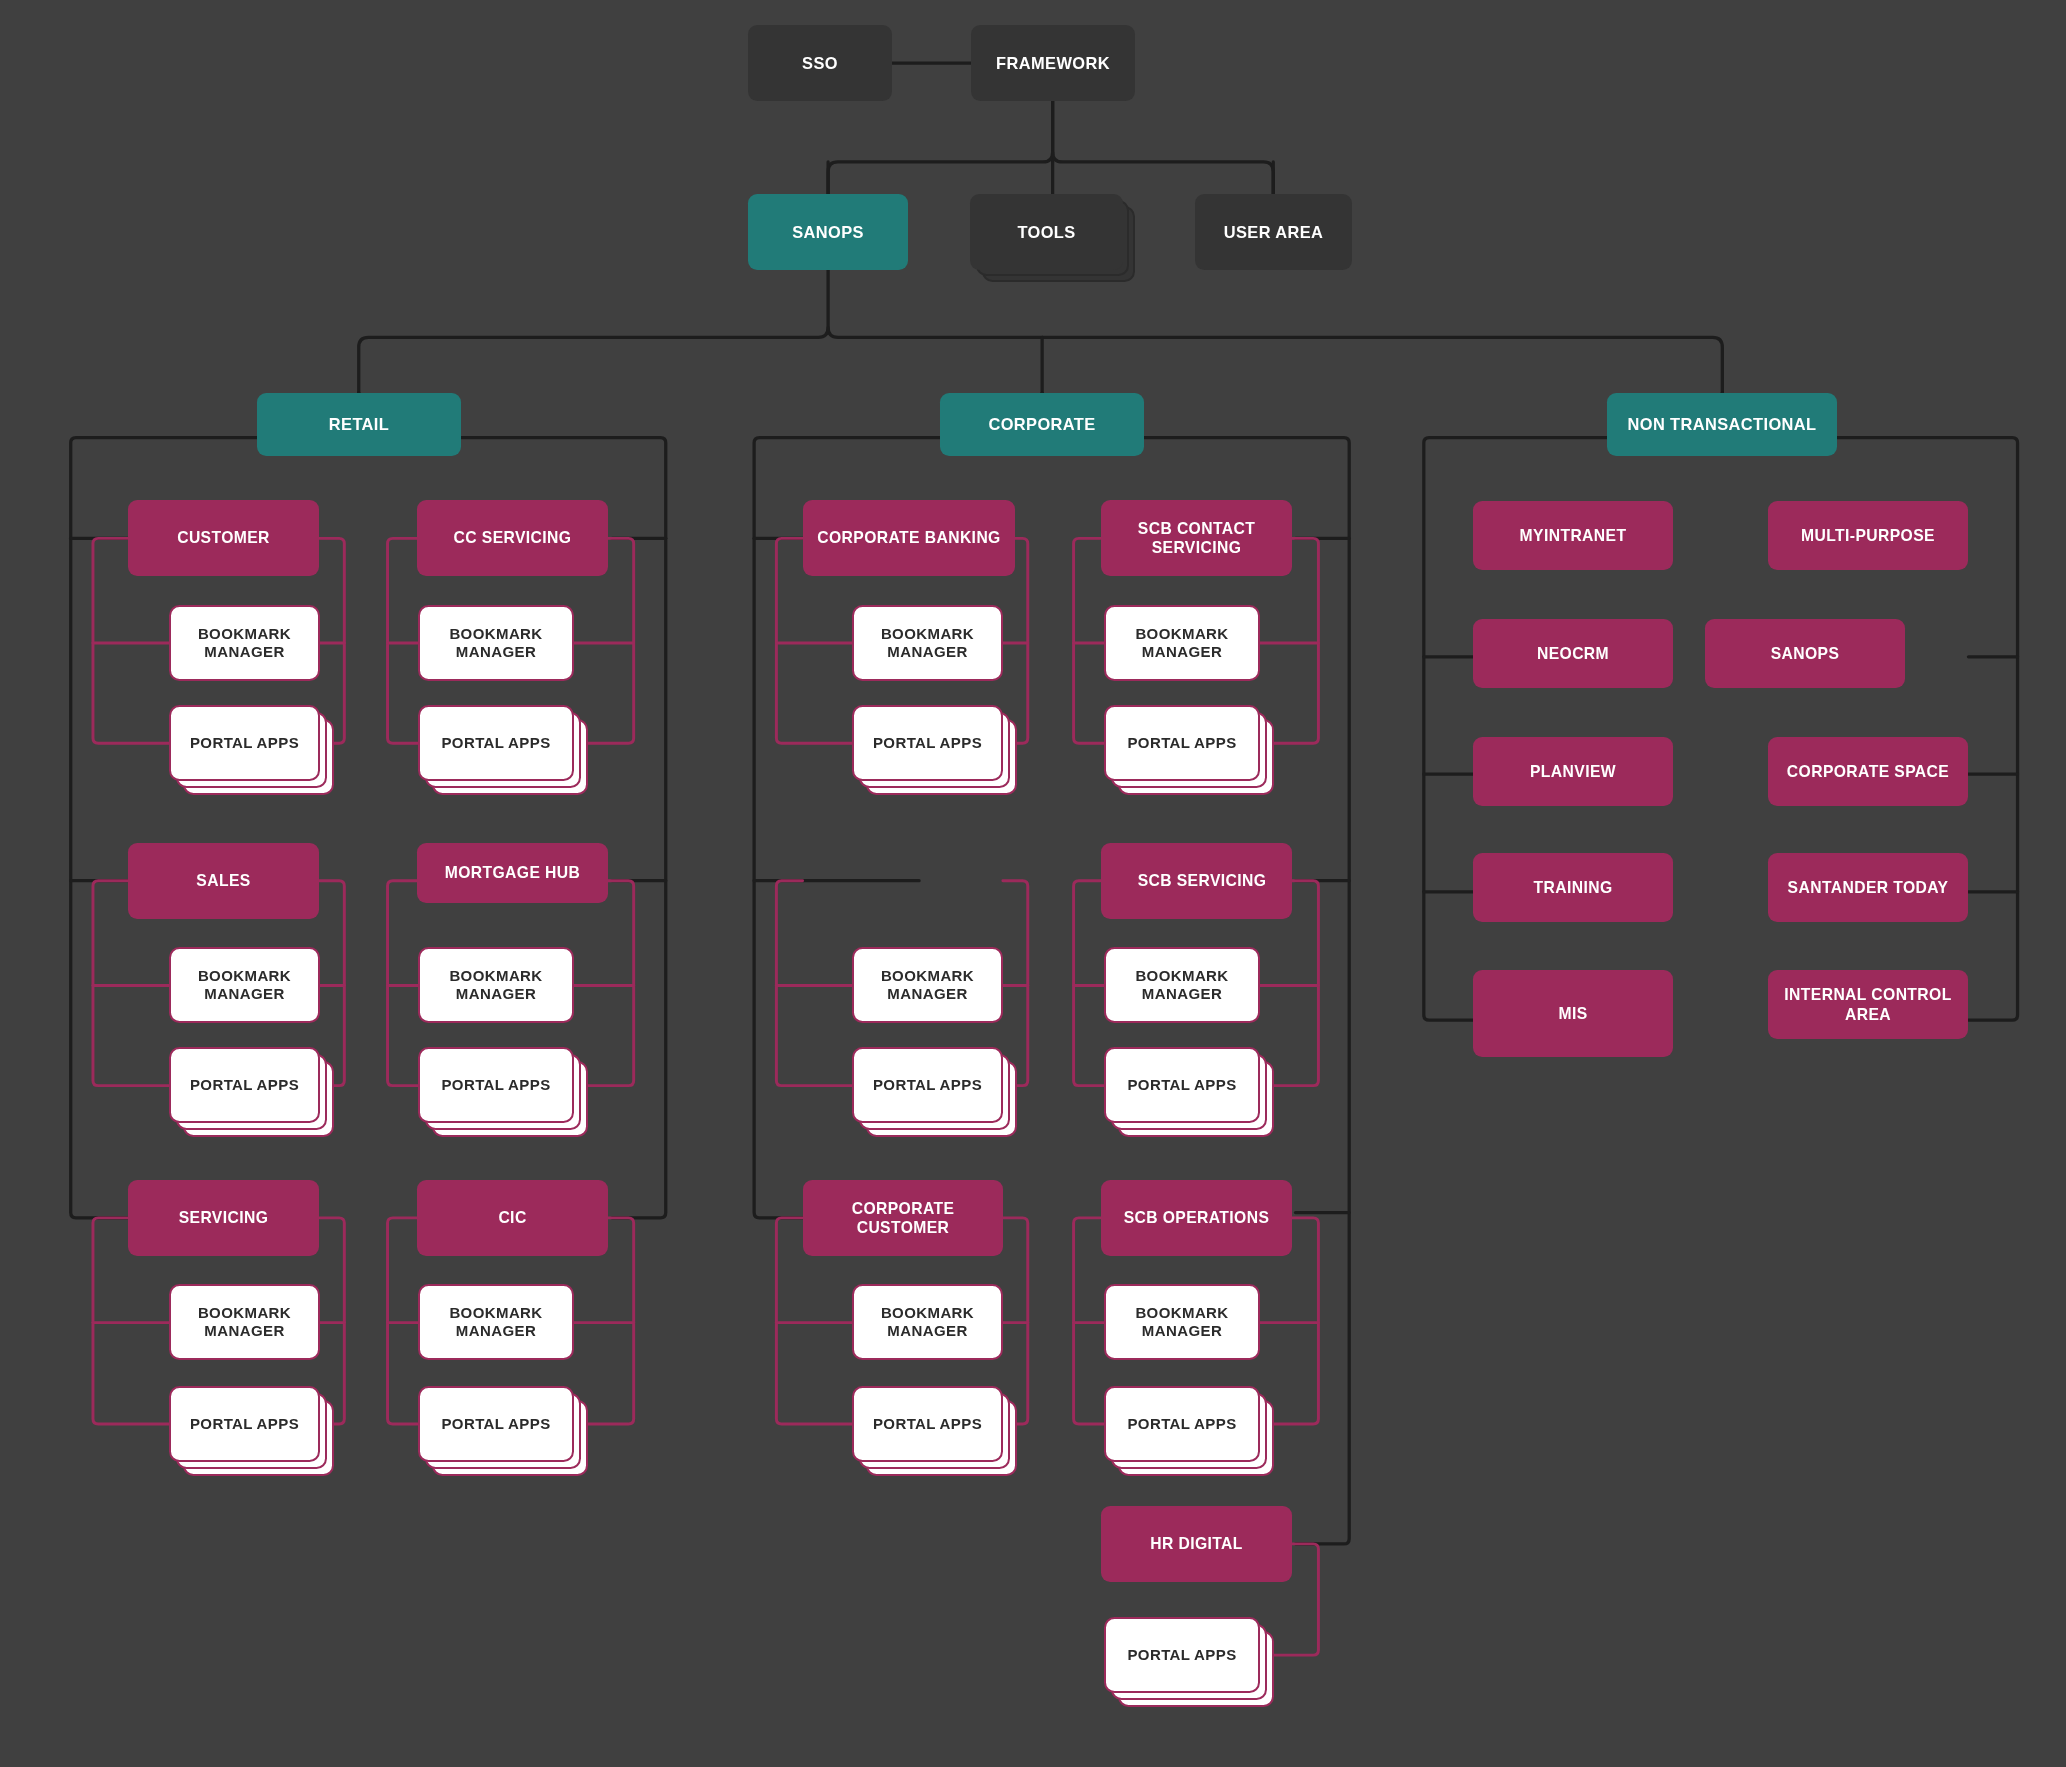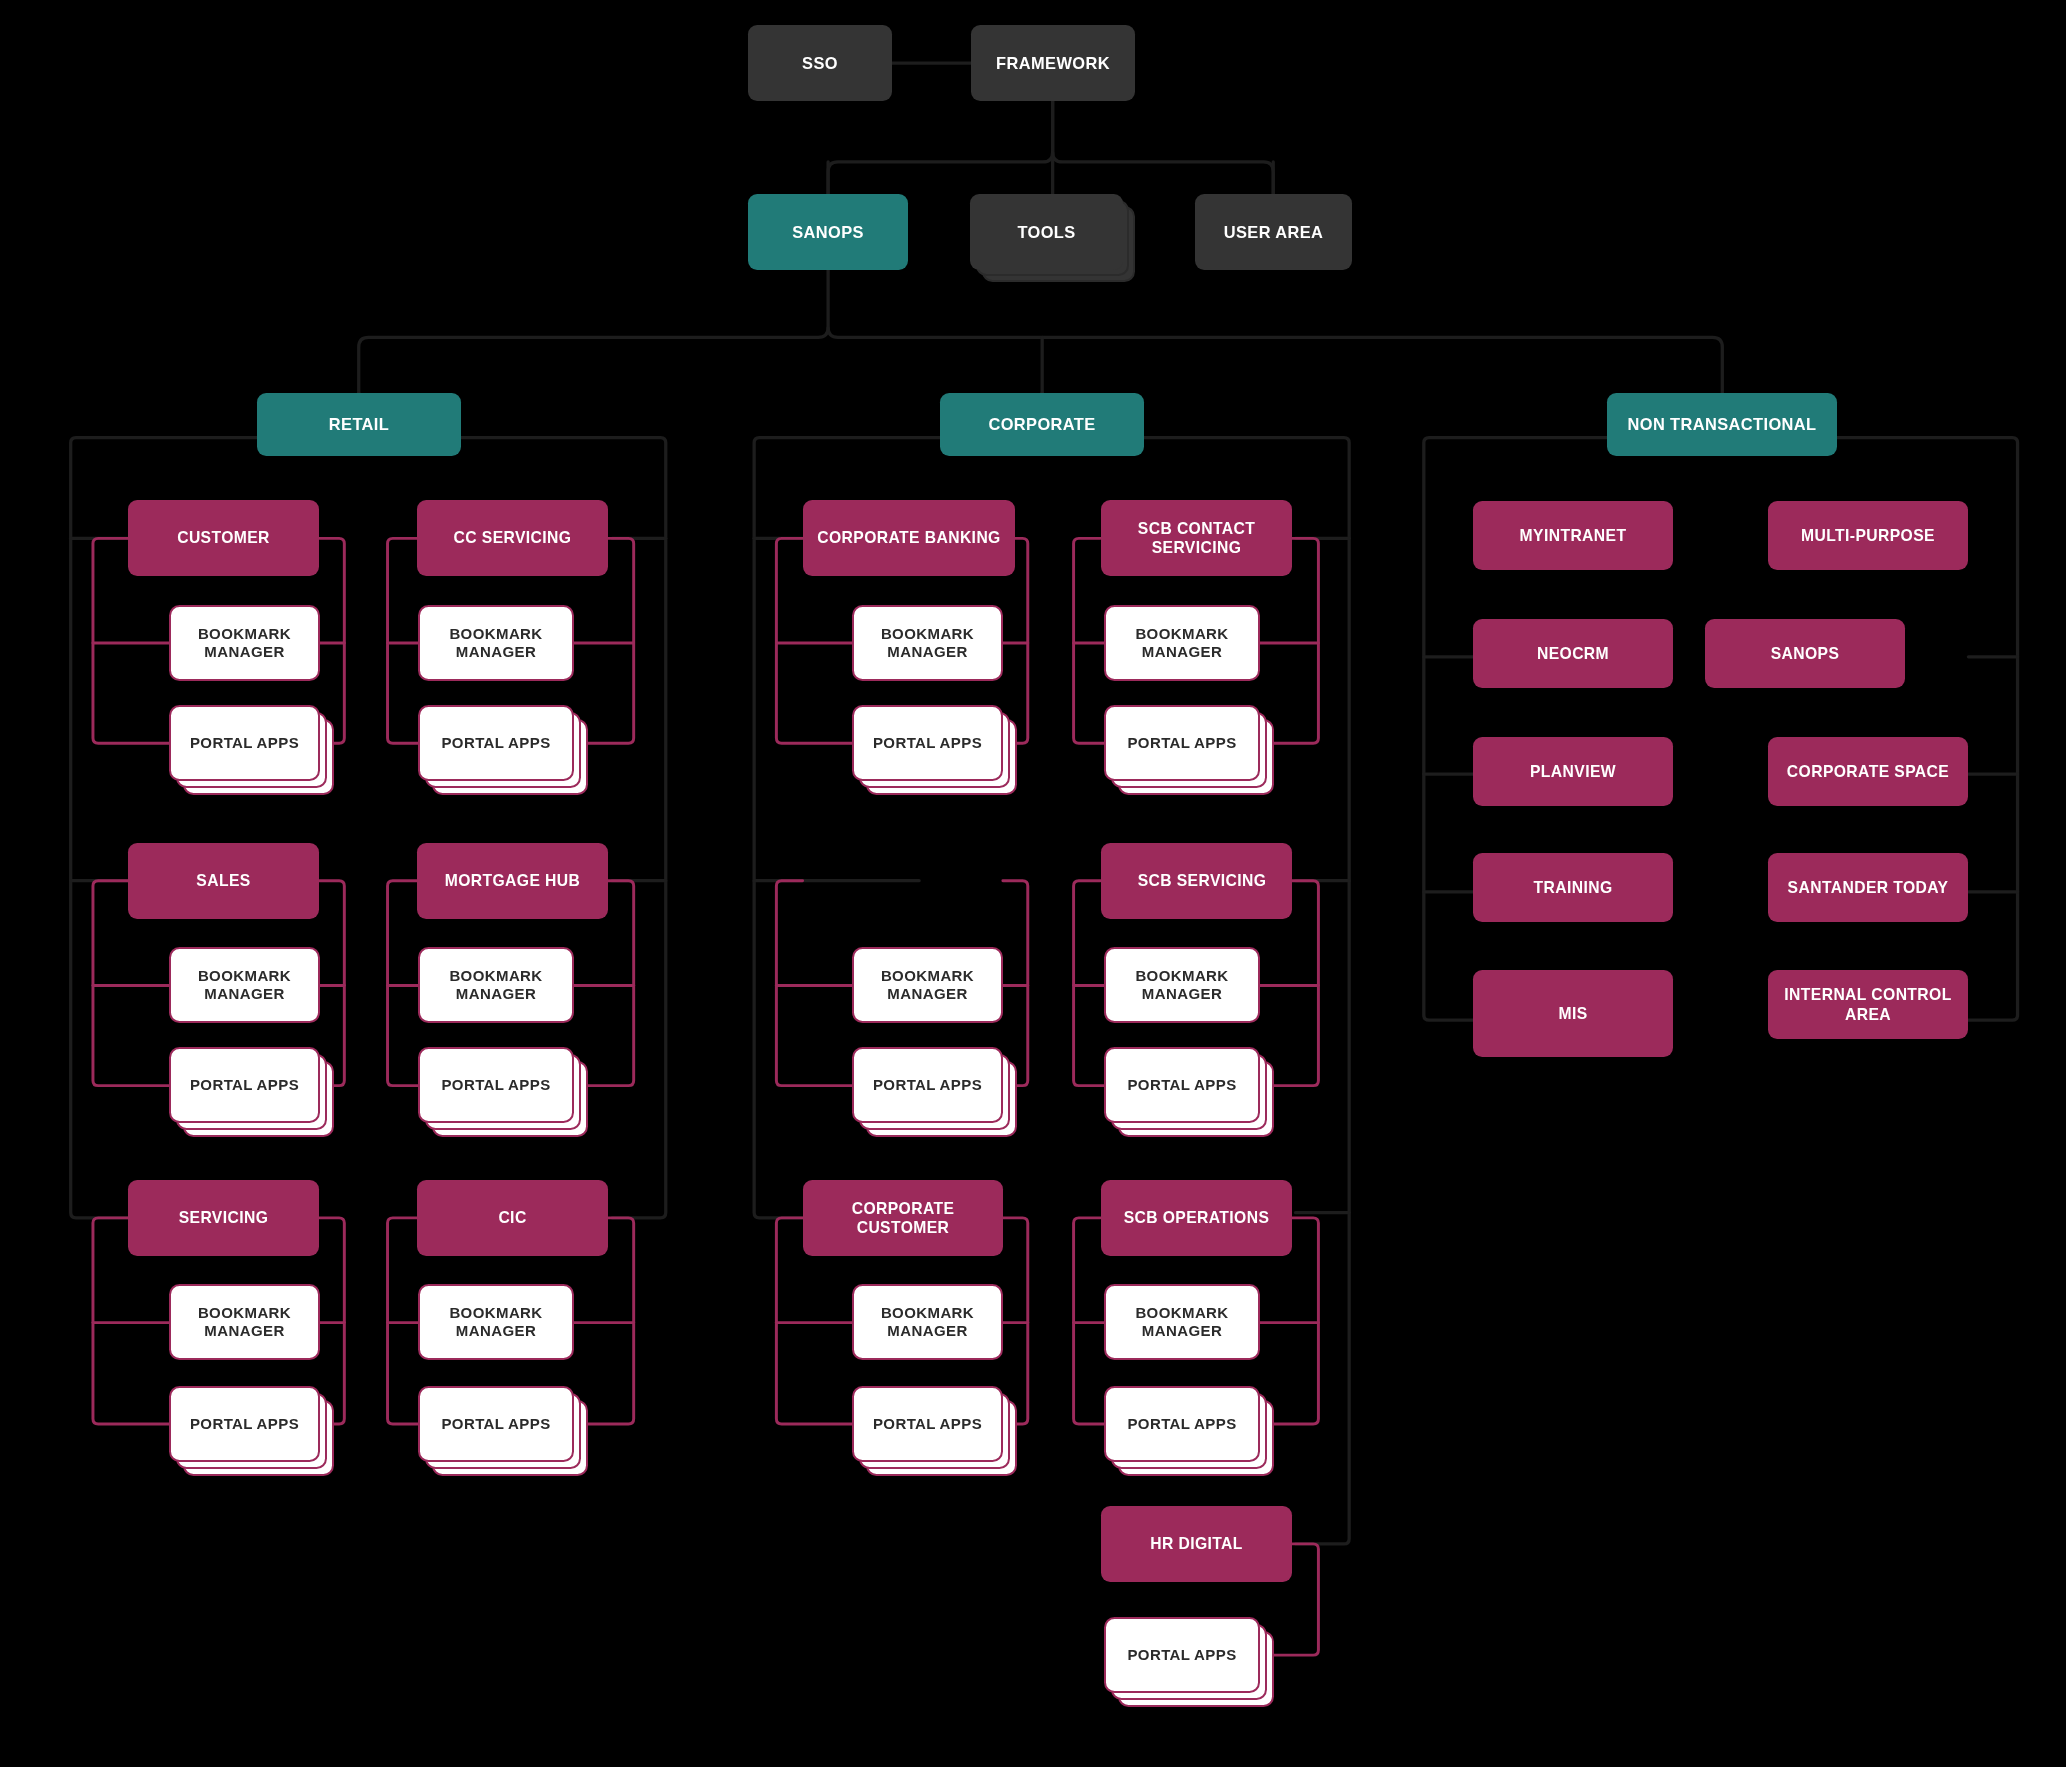--- a/index.html
+++ b/index.html
@@ -6,21 +6,21 @@
   html,body{margin:0;padding:0;}
   body{
     background:#e7f1ef;
     font-family:"Liberation Sans", sans-serif;
     -webkit-font-smoothing:antialiased;
   }
   #canvas{
     position:relative;
     width:2066px;
     height:1768px;
-    background:#000000;
+    background:#404040;
     overflow:hidden;
   }
   svg.links{
     position:absolute;
     left:0; top:0;
     width:2066px;
     height:1768px;
     pointer-events:none;
   }
   .node{
@@ -278,21 +278,21 @@
     <span class="lbl">BOOKMARK MANAGER</span>
   </div>
   <div class="stack" style="left:418px;top:705px;width:175px;height:95px;">
     <div class="sheet white" style="left:14.4px;top:14.4px;width:156px;height:76px;"></div>
     <div class="sheet white" style="left:7.2px;top:7.2px;width:156px;height:76px;"></div>
   </div>
   <div class="node n-white" style="left:418px;top:705px;width:156px;height:76px;">
     <span class="lbl">PORTAL APPS</span>
   </div>
 
-  <div class="node n-maroon" style="left:417px;top:843px;width:191px;height:76px;">
+  <div class="node n-maroon" style="left:417px;top:843px;width:191px;height:60px;">
     <span class="lbl">MORTGAGE HUB</span>
   </div>
   <div class="node n-white" style="left:418px;top:947px;width:156px;height:76px;">
     <span class="lbl">BOOKMARK MANAGER</span>
   </div>
   <div class="stack" style="left:418px;top:1047px;width:175px;height:95px;">
     <div class="sheet white" style="left:14.4px;top:14.4px;width:156px;height:76px;"></div>
     <div class="sheet white" style="left:7.2px;top:7.2px;width:156px;height:76px;"></div>
   </div>
   <div class="node n-white" style="left:418px;top:1047px;width:156px;height:76px;">

